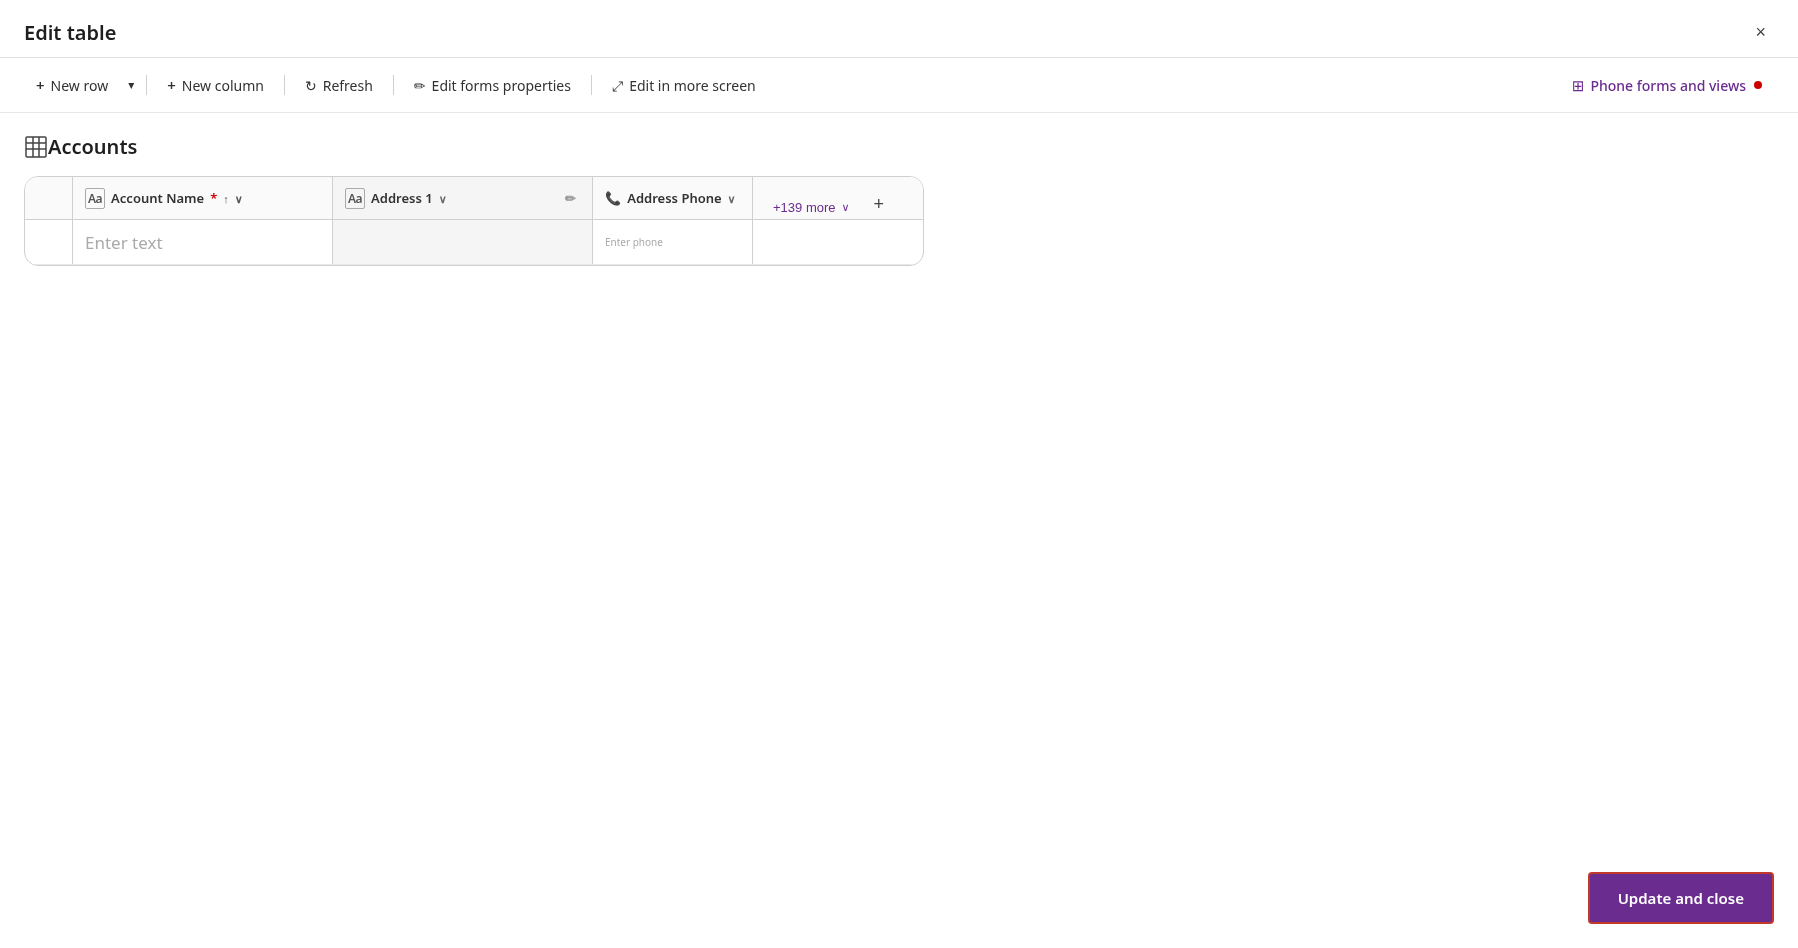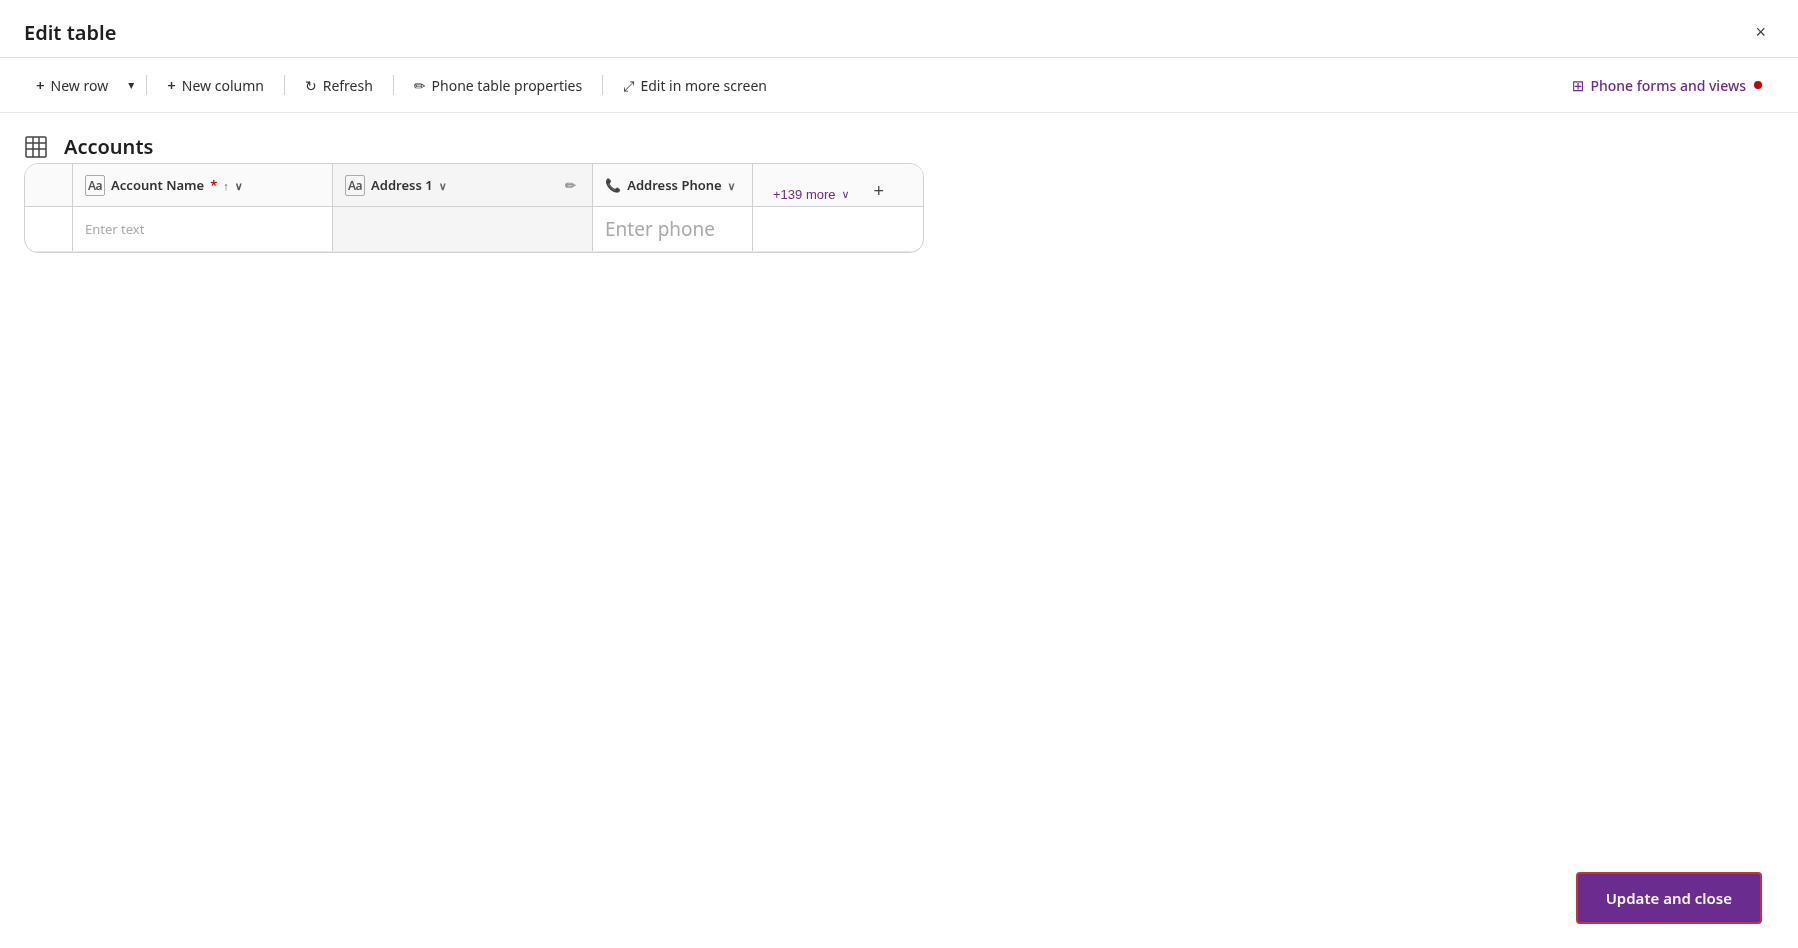--- a/index.html
+++ b/index.html
@@ -127,22 +127,22 @@
 
     
     .table-section {
       padding: 20px 24px 0 24px;
       flex: 1;
     }
 
     .table-title-row {
       display: flex;
       align-items: center;
-      gap: 16px;
-      margin-bottom: 3px;
+      gap: 0;
+      margin-bottom: 16px;
     }
 
     .table-icon {
       display: flex;
       align-items: center;
       justify-content: center;
     }
 
     .table-title {
       font-size: 20px;
@@ -271,21 +271,21 @@
       border-radius: 4px;
       display: flex;
       align-items: center;
       justify-content: center;
     }
 
     
     .footer {
       position: absolute;
       bottom: 24px;
-      right: 36px;
+      right: 24px;
     }
 
     .update-close-btn {
       background: #6b2c8f;
       color: #fff;
       border: 2px solid #c0392b;
       border-radius: 4px;
       padding: 14px 28px;
       font-size: 15px;
       font-weight: 600;
@@ -332,21 +332,21 @@
 
     <button class="toolbar-btn">
       <span style="font-size:14px;">↻</span>
       <span>Refresh</span>
     </button>
 
     <div class="toolbar-divider"></div>
 
     <button class="toolbar-btn">
       <span style="font-size:14px;">✏</span>
-      <span>Phone table properties</span>
+      <span>Edit forms properties</span>
     </button>
 
     <div class="toolbar-divider"></div>
 
     <button class="toolbar-btn">
       <span style="font-size:14px;">⤢</span>
       <span>Edit in more screen</span>
     </button>
 
     <div class="toolbar-right">
@@ -409,25 +409,25 @@
           </button>
           <button class="add-col-btn">
             <span>+</span>
           </button>
         </div>
       </div>
 
       <div class="grid-row">
         <div class="row-selector"></div>
         <div class="col-account-name data-cell">
-          <span style="color:#aaa; font-size:13px;">Enter text</span>
+          <span style="color:#aaa; font-size:17px;">Enter text</span>
         </div>
         <div class="col-address1 data-cell" style="background:#f5f5f5;"></div>
         <div class="col-address-phone data-cell">
-          <span style="color:#aaa; font-size:19px;">Enter phone</span>
+          <span style="color:#aaa; font-size:10px;">Enter phone</span>
         </div>
       </div>
 
     </div>
   </div>
 
   <div class="footer">
     <button class="update-close-btn">Update and close</button>
   </div>
 

